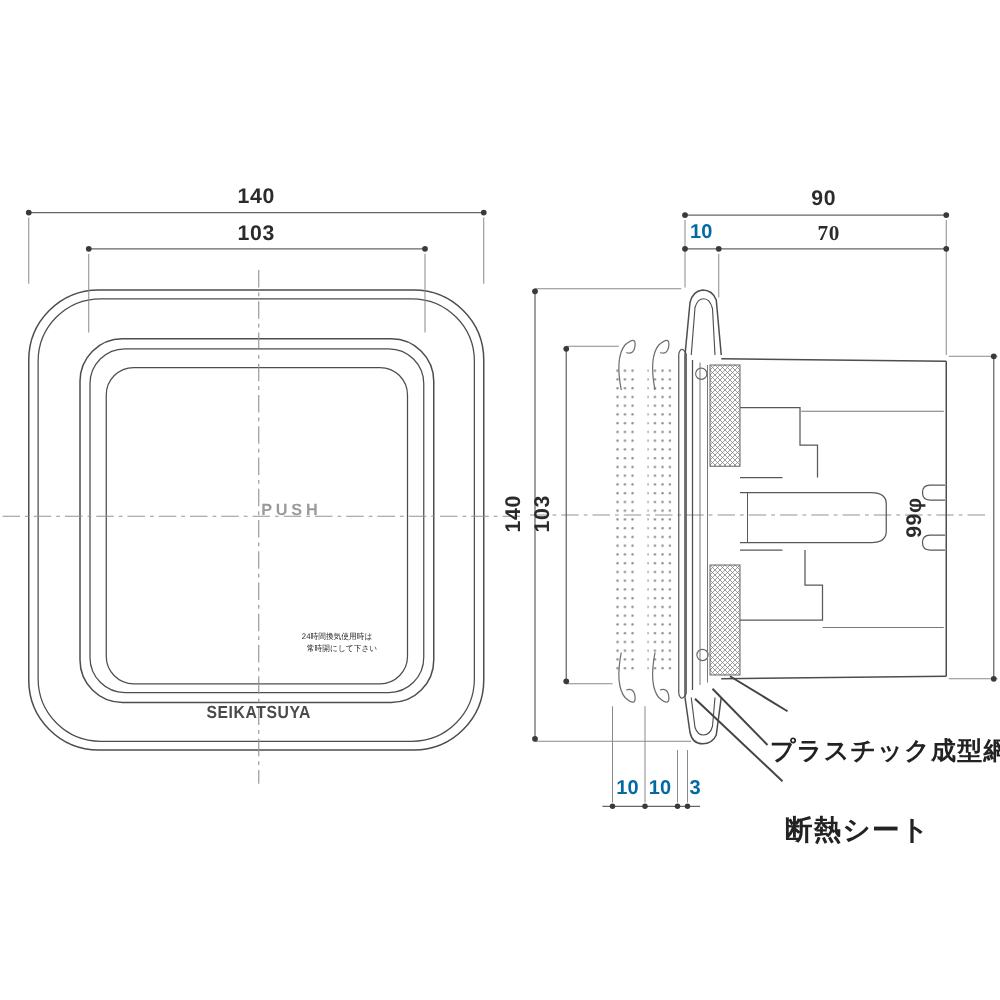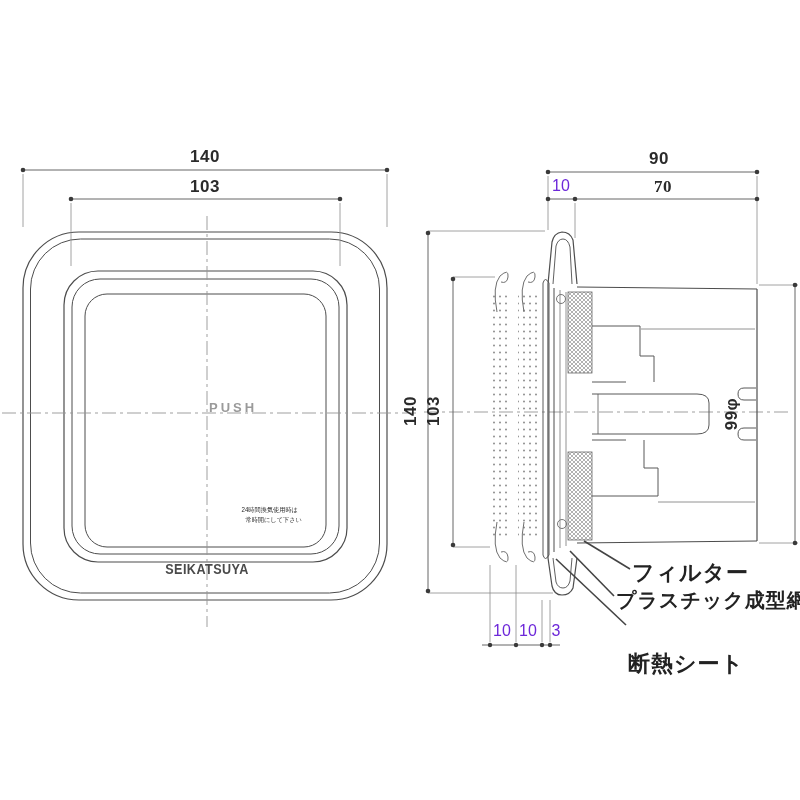--- a/index.html
+++ b/index.html
@@ -1,21 +1,21 @@
 <!DOCTYPE html>
 <html><head>
 <meta charset="utf-8">
 <style>
   html,body{margin:0;padding:0;background:#fff;}
   #canvas{position:relative;width:800px;height:800px;background:#fff;overflow:hidden;
           font-family:"Liberation Sans","DejaVu Sans",sans-serif;color:#1f1f1f;}
   #linework{position:absolute;left:0;top:0;z-index:1;pointer-events:none;}
   .txt{position:absolute;z-index:2;white-space:nowrap;}
   .dim{font-size:17px;font-weight:bold;color:#2b2b2b;text-align:center;width:60px;margin-left:-30px;letter-spacing:0.5px;}
-  .dim-sm{font-size:16px;font-weight:normal;color:#6d28d9;text-align:center;width:40px;margin-left:-20px;}
+  .dim-sm{font-size:16px;font-weight:bold;color:#0369a1;text-align:center;width:40px;margin-left:-20px;}
   .rot{transform:rotate(-90deg);transform-origin:center center;}
   .jp{font-size:20px;font-weight:600;color:#222;letter-spacing:1px;}
   .push{font-size:13px;font-weight:bold;color:#9a9a9a;letter-spacing:3px;z-index:0;padding-left:43px;}
   .warn{font-size:6.5px;line-height:9px;color:#2a2a2a;text-align:left;transform:scaleX(0.95);filter:blur(0.2px);}
   .logo{font-size:14px;font-weight:bold;color:#4a4a4a;letter-spacing:0.5px;width:110px;text-align:center;margin-left:-55px;
         transform:scaleX(0.9);filter:blur(0.6px);}
 </style>
 </head>
 <body>
 
@@ -199,21 +199,20 @@
   <div class="txt dim" style="left:663px;top:177px;font-family:Liberation Serif, serif;">70</div>
 
   <div class="txt dim rot" style="left:411px;top:401px;">140</div>
   <div class="txt dim rot" style="left:434px;top:401px;">103</div>
   <div class="txt dim rot" style="left:732px;top:404px;">99φ</div>
 
   <div class="txt dim-sm" style="left:502px;top:622px;">10</div>
   <div class="txt dim-sm" style="left:528px;top:622px;">10</div>
   <div class="txt dim-sm" style="left:556px;top:622px;">3</div>
 
-  <div class="txt jp" style="left:632px;top:558px;font-size:22px;">フィルター</div>
   <div class="txt jp" style="left:616px;top:587px;">プラスチック成型網</div>
   <div class="txt jp" style="left:628px;top:649px;font-size:22px;">断熱シート</div>
 
   <div class="txt warn" style="left:240px;top:505px;">24時間換気使用時は</div>
   <div class="txt warn" style="left:244px;top:515px;">常時開にして下さい</div>
 
   <div class="txt logo" style="left:207px;top:561px;">SEIKATSUYA</div>
 
 </div>
 

